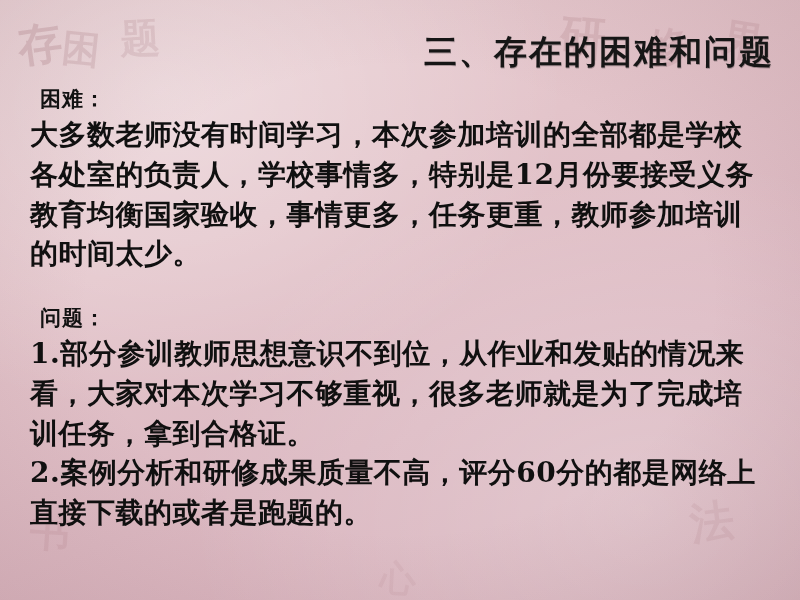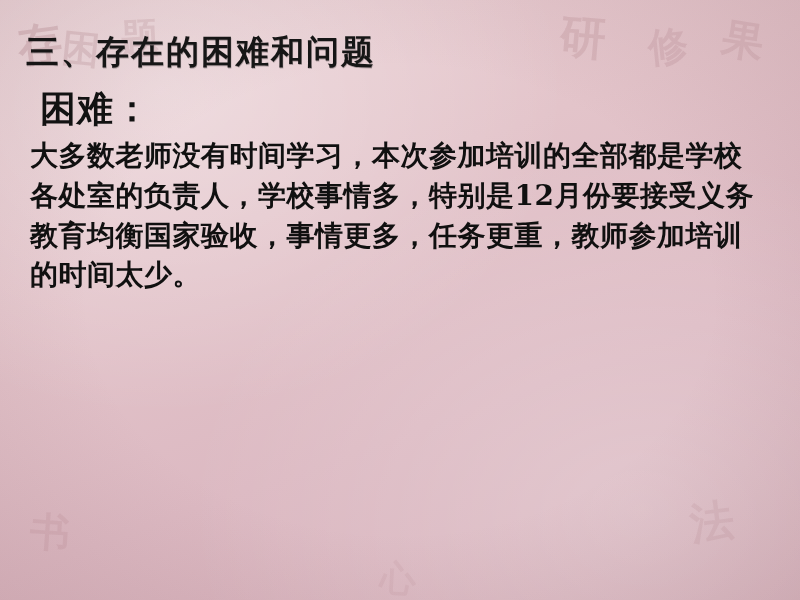--- a/index.html
+++ b/index.html
@@ -50,34 +50,34 @@
     background: radial-gradient(ellipse at center, rgba(0,0,0,0) 55%, rgba(120,70,80,0.13) 100%);
   }
 
   #content {
     position: relative;
     z-index: 2;
     padding: 0 26px;
   }
 
   .slide-title {
-    text-align: left;
+    text-align: right;
     font-family: "DejaVu Serif", serif;
     font-weight: bold;
     font-size: 33px;
     letter-spacing: 2px;
     color: #161616;
     margin: 30px 0 6px 0;
     text-shadow: 0.5px 0.5px 0 rgba(0,0,0,0.25);
   }
 
   .section-head {
     font-family: "DejaVu Serif", serif;
     font-weight: bold;
-    font-size: 36px;
+    font-size: 21px;
     color: #121212;
     margin: 10px 0 2px 14px;
     letter-spacing: 1px;
   }
 
   .body-block {
     font-family: "DejaVu Serif", serif;
     font-weight: bold;
     font-size: 28px;
     line-height: 1.42;
@@ -116,15 +116,22 @@
 
     <div>
       <div class="section-head">困难：</div>
       <div class="body-block">
         <p>大多数老师没有时间学习，本次参加培训的全部都是学校各处室的负责人，学校事情多，特别是12月份要接受义务教育均衡国家验收，事情更多，任务更重，教师参加培训的时间太少。</p>
       </div>
     </div>
 
     <div class="gap"></div>
 
+    <div>
+      <div class="section-head">问题：</div>
+      <div class="body-block">
+        <p>1.部分参训教师思想意识不到位，从作业和发贴的情况来看，大家对本次学习不够重视，很多老师就是为了完成培训任务，拿到合格证。</p>
+        <p>2.案例分析和研修成果质量不高，评分60分的都是网络上直接下载的或者是跑题的。</p>
+      </div>
+    </div>
 
   </div>
 </div>
 
 </body></html>

